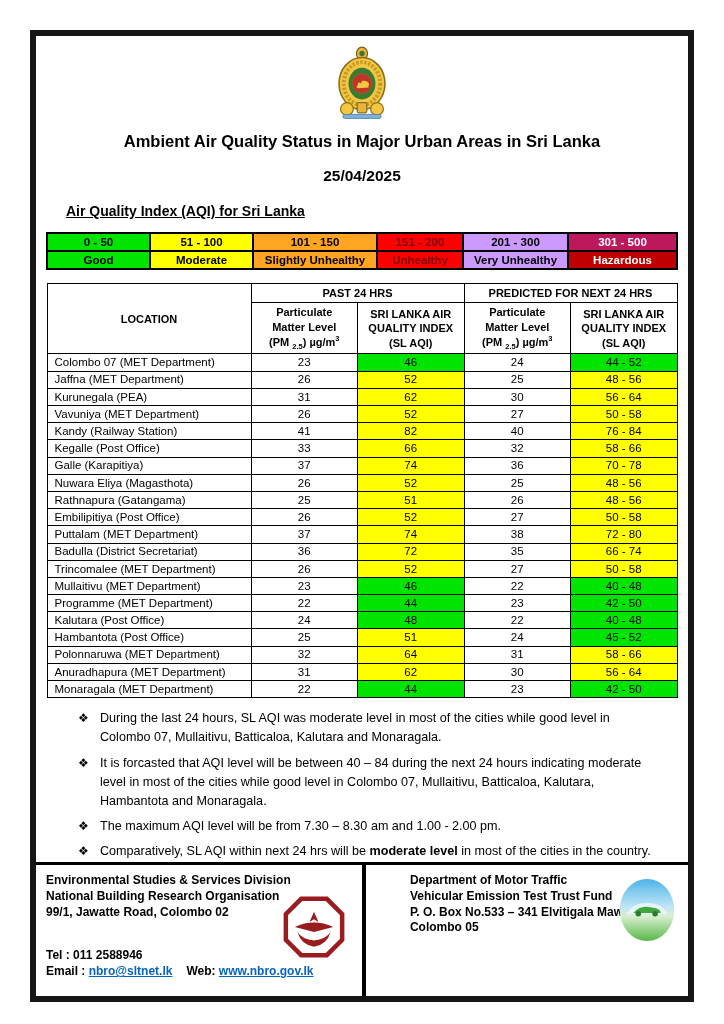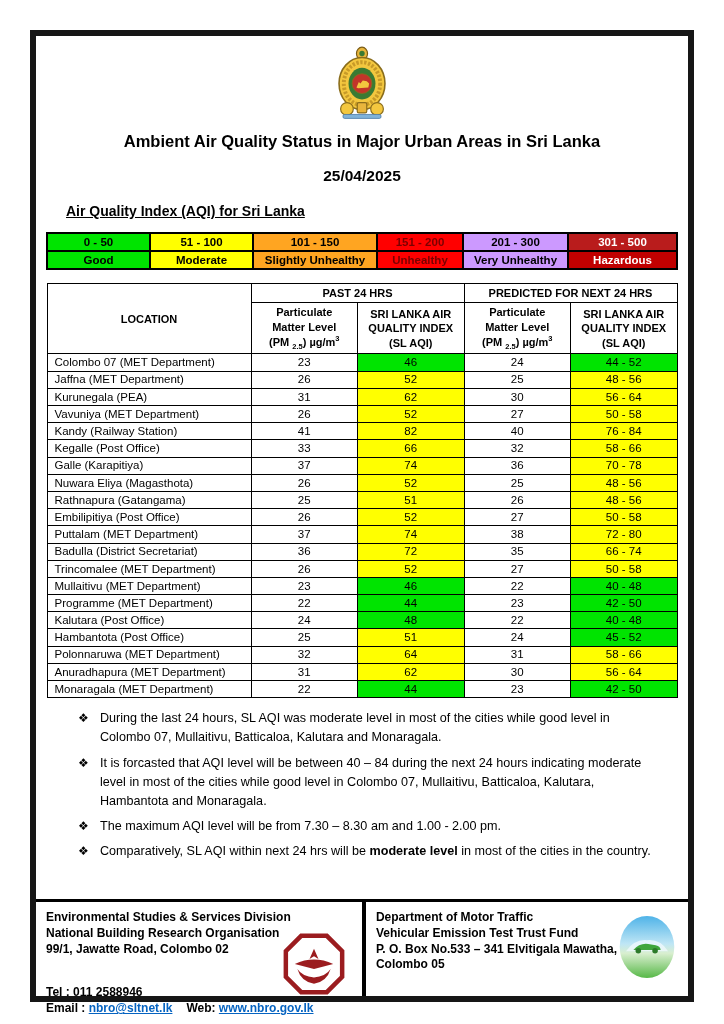--- a/index.html
+++ b/index.html
@@ -47,22 +47,22 @@
   .main-table td{font-size:11.5px;height:16.2px;padding:0 4px;line-height:1.1;}
   .main-table td.loc{text-align:left;padding-left:7px;}
   .main-table td.num{text-align:center;}
   
   .bullets{margin:11px 26px 0 42px;}
   .bullet{display:flex;margin-bottom:6px;font-size:12.6px;line-height:1.52;}
   .bullet-mark{flex:0 0 22px;width:22px;font-size:12px;}
   .bullet-text{flex:1;}
   
   .footer{
-    position:absolute;left:0;right:0;bottom:0;height:97px;
-    border-top:3px solid #000;display:flex;box-sizing:border-box;background:#fff;
+    position:absolute;left:0;right:0;bottom:0;height:134px;
+    border-top:3px solid #000;display:flex;box-sizing:border-box;background:#fff;gap:34px;
   }
   .footer-box{position:relative;box-sizing:border-box;padding:8px 8px 8px 10px;
     font-size:12px;font-weight:bold;line-height:1.32;}
   .footer-left{width:50.6%;border-right:4px solid #000;}
   .footer-right{flex:1;}
   .addr{max-width:255px;}
   .contact-left{margin-top:28px;}
   .contact-right{margin-top:9px;max-width:300px;}
   .footer a{color:#0563C1;text-decoration:underline;font-weight:bold;}
   .fb-value{color:#2E9BD6;font-weight:bold;}
@@ -104,21 +104,21 @@
         <col>
         <col>
       </colgroup>
     <tbody>
       <tr id="legend-range-row">
           <td style="background: rgb(0, 228, 0); color: rgb(0, 0, 0);">0 - 50</td>
           <td style="background: rgb(255, 255, 0); color: rgb(0, 0, 0);">51 - 100</td>
           <td style="background: rgb(255, 165, 33); color: rgb(0, 0, 0);">101 - 150</td>
           <td style="background: rgb(255, 0, 0); color: rgb(123, 0, 0);">151 - 200</td>
           <td style="background: rgb(204, 153, 255); color: rgb(0, 0, 0);">201 - 300</td>
-          <td style="background: #b91c1c; color: rgb(255, 255, 255);">301 - 500</td>
+          <td style="background: #be185d; color: rgb(255, 255, 255);">301 - 500</td>
         </tr>
       <tr id="legend-label-row">
           <td style="background: rgb(0, 228, 0); color: rgb(0, 0, 0);">Good</td>
           <td style="background: rgb(255, 255, 0); color: rgb(0, 0, 0);">Moderate</td>
           <td style="background: rgb(255, 165, 33); color: rgb(0, 0, 0);">Slightly Unhealthy</td>
           <td style="background: rgb(255, 0, 0); color: rgb(123, 0, 0);">Unhealthy</td>
           <td style="background: rgb(204, 153, 255); color: rgb(0, 0, 0);">Very Unhealthy</td>
           <td style="background: rgb(192, 0, 0); color: rgb(255, 255, 255);">Hazardous</td>
         </tr>
     </tbody>

